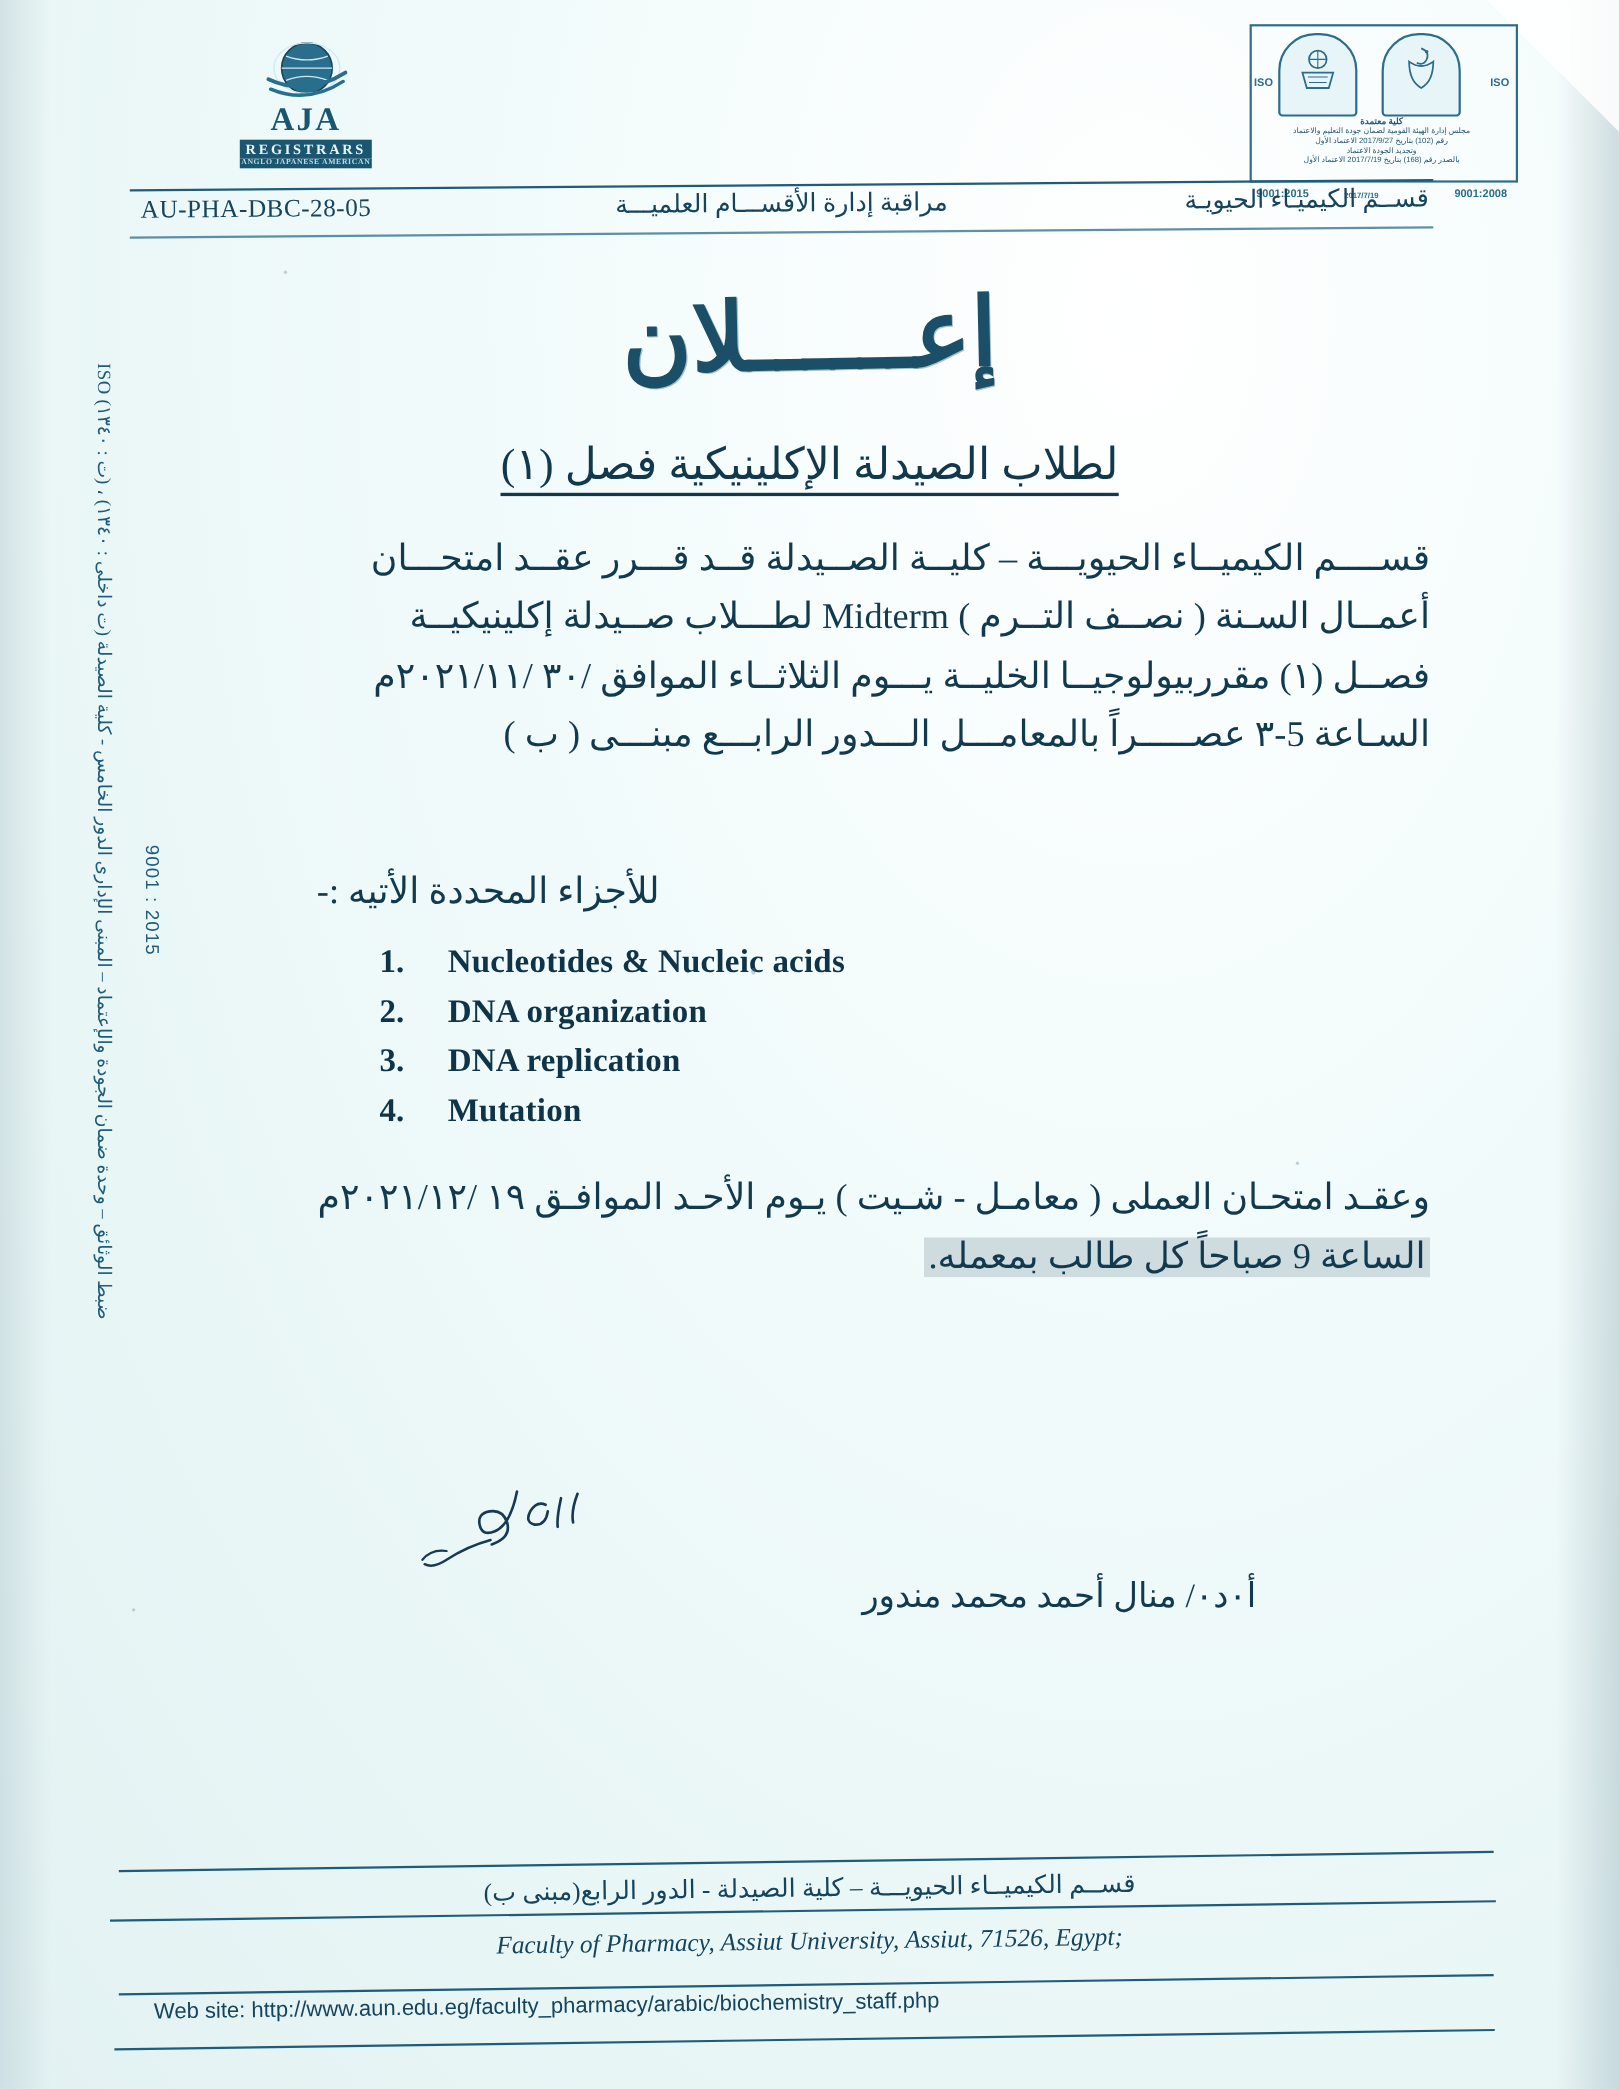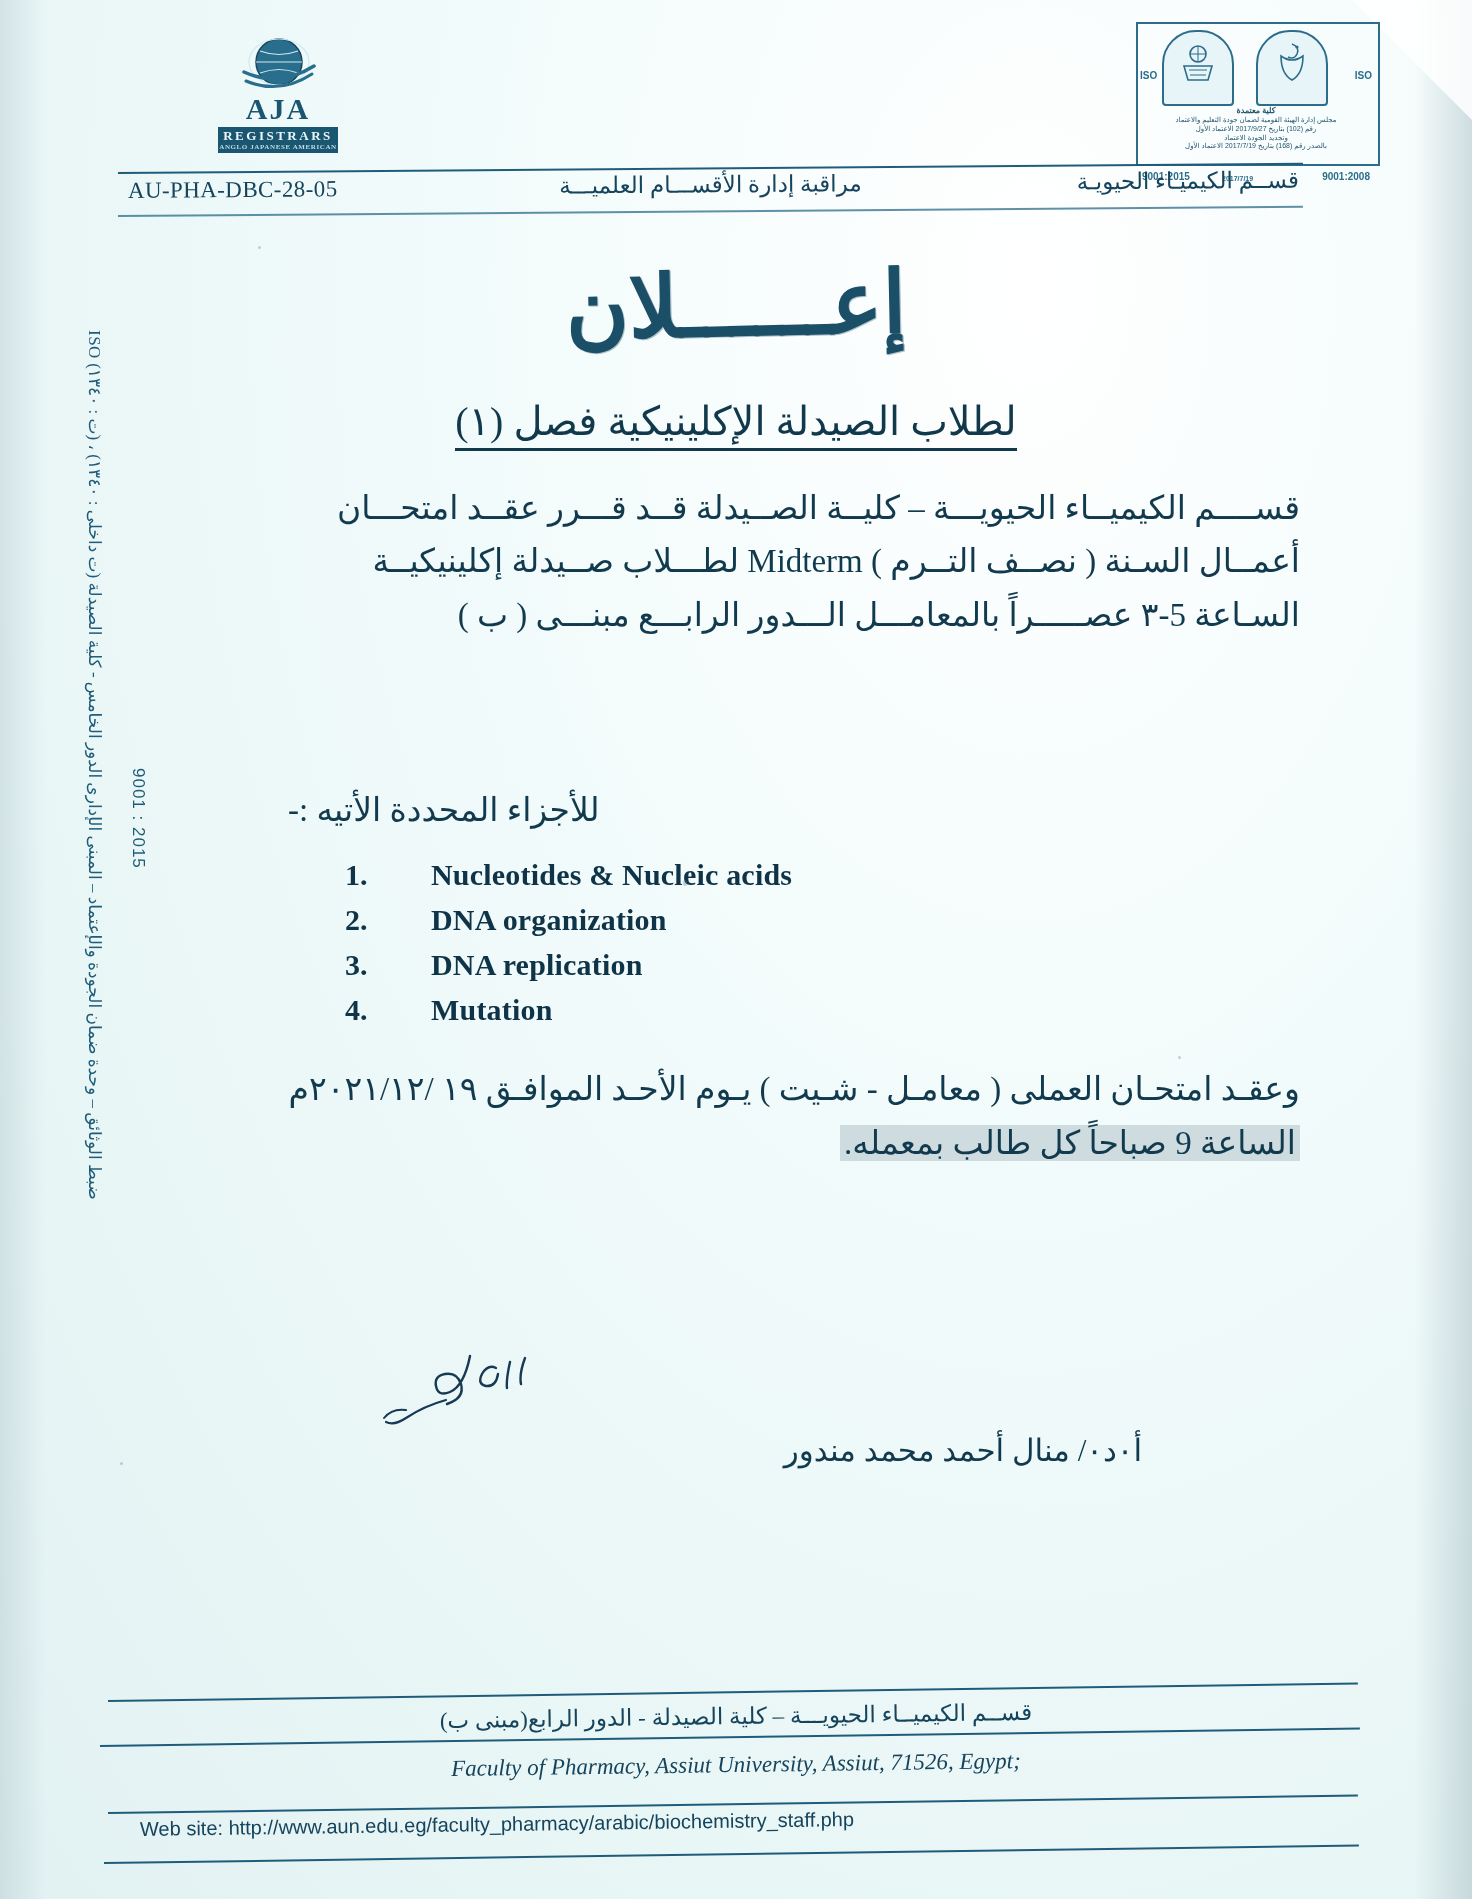--- a/index.html
+++ b/index.html
@@ -175,21 +175,21 @@
     position:absolute;left:345px;top:858px;width:700px;
     font-family:"Liberation Serif",serif;
   }
   .topic-row{
     display:flex;align-items:baseline;margin-bottom:11px;
   }
   .topic-num{
     width:62px;font-size:30px;font-weight:bold;color:#0f3448;
   }
   .topic-label{
-    font-size:30px;font-weight:bold;color:#0f3448;letter-spacing:.2px;margin-left:24px;
+    font-size:30px;font-weight:bold;color:#0f3448;letter-spacing:.2px;
   }
 
   
   .prac-block{
     position:absolute;right:172px;top:1062px;width:1030px;
     direction:rtl;text-align:justify;
     font-size:33px;line-height:1.65;color:#123a4e;
   }
   .prac-block p{margin:0;}
   .hl{
@@ -309,20 +309,21 @@
   <div class="big-title">إعــــــلان</div>
   <div class="sub-title"><span>لطلاب الصيدلة الإكلينيكية فصل (١)</span></div>
 
   <div class="body-block">
     <p>قســــم الكيميــاء الحيويـــة – كليــة الصــيدلة قــد قـــرر عقــد امتحـــان</p>
     <p>
       <span>أعمــال السـنة ( نصــف التــرم )</span>
       <span class="ltr-in">Midterm</span>
       <span>لطـــلاب صــيدلة إكلينيكيــة</span>
     </p>
+    <p>فصــل (١) مقرربيولوجيــا الخليــة يـــوم الثلاثــاء الموافق /٣٠ /٢٠٢١/١١م</p>
     <p>السـاعة 5-٣ عصـــــراً بالمعامـــل الـــدور الرابـــع مبنـــى ( ب )</p>
   </div>
   <div class="parts-line">للأجزاء المحددة الأتيه :-</div>
 
   <div class="topic-list">
     <div class="topic-row">
       <div class="topic-num">1.</div>
       <div class="topic-label">Nucleotides &amp; Nucleic acids</div>
     </div>
     <div class="topic-row">

